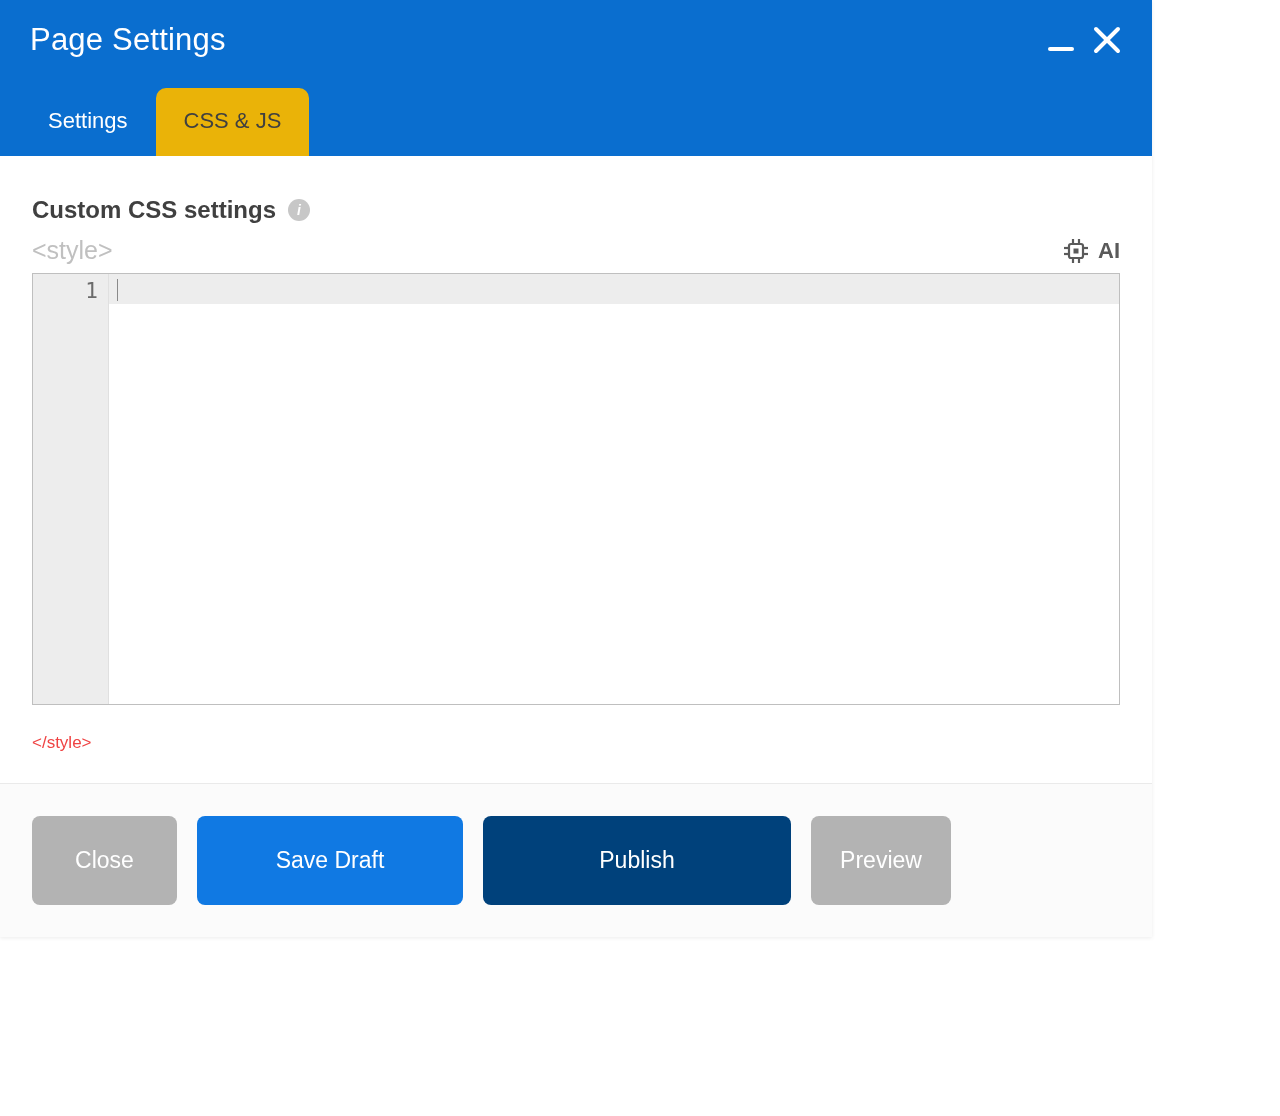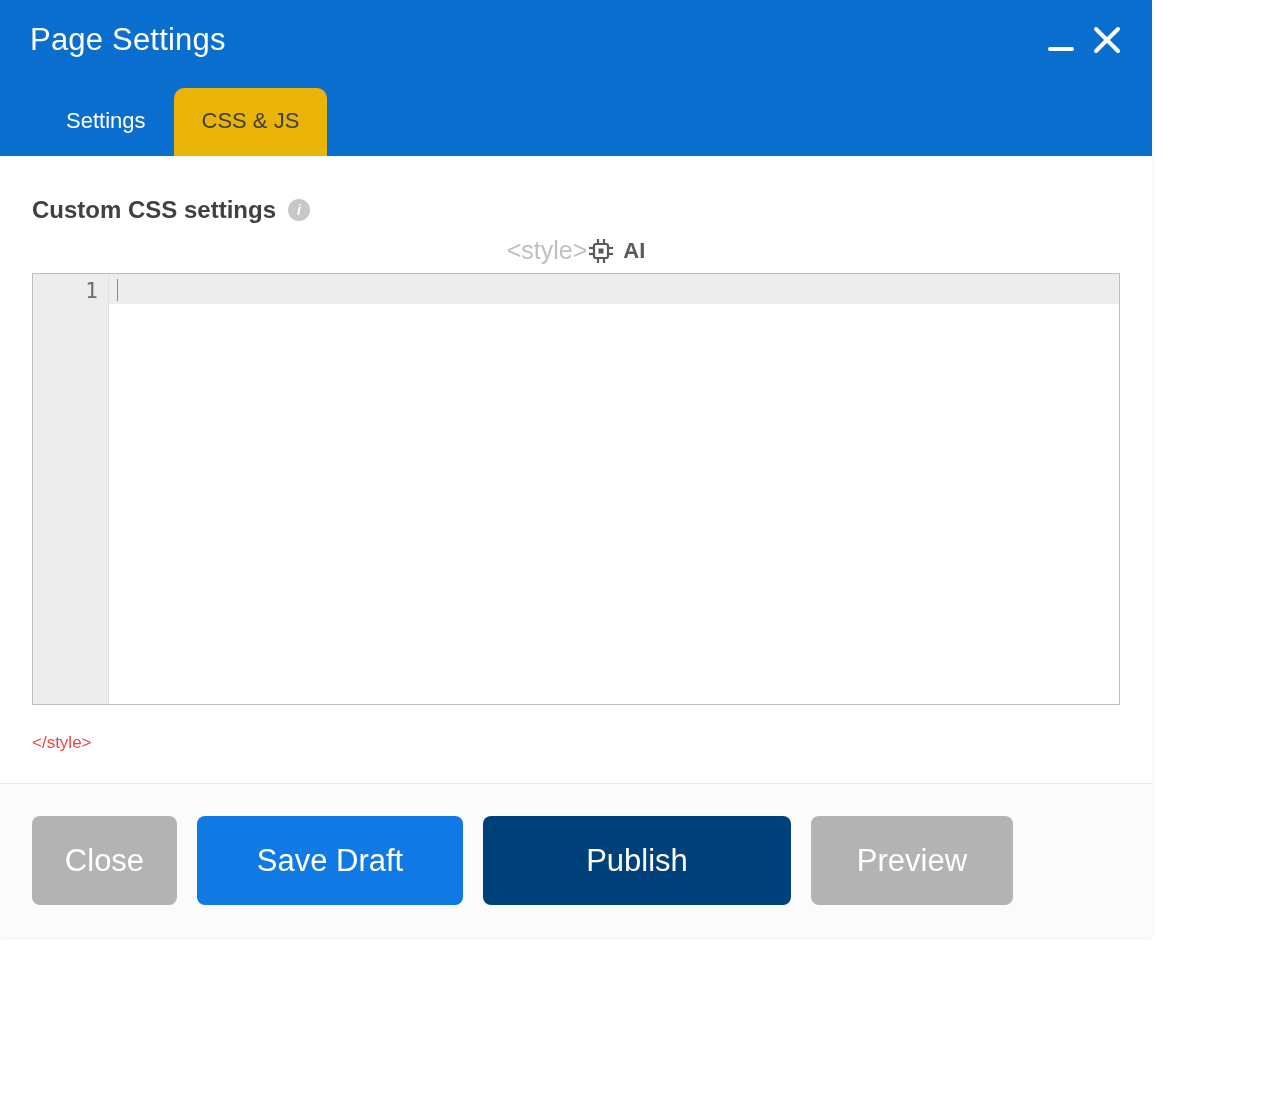--- a/index.html
+++ b/index.html
@@ -43,21 +43,21 @@
       cursor: pointer;
       display: flex;
       align-items: center;
       justify-content: center;
     }
     .minimize-btn svg, .close-btn svg {
       display: block;
     }
     .tabs {
       display: flex;
-      padding-left: 38px;
+      padding-left: 20px;
       margin-top: 30px;
     }
     .tab {
       padding: 20px 28px 22px 28px;
       font-size: 22px;
       font-weight: 500;
       cursor: pointer;
       border-radius: 10px 10px 0 0;
     }
     .tab-inactive {
@@ -90,21 +90,21 @@
       display: flex;
       align-items: center;
       justify-content: center;
       font-size: 14px;
       font-weight: 700;
       font-style: italic;
       cursor: pointer;
     }
     .editor-wrapper-top {
       display: flex;
-      justify-content: center;
+      justify-content: space-between;
       align-items: center;
       margin-bottom: 8px;
     }
     .tag-text {
       font-size: 25px;
       font-weight: 400;
       color: #c0c0c0;
       font-family: inherit;
     }
     .ai-button {
@@ -167,21 +167,21 @@
     .footer {
       padding: 32px;
       border-top: 1px solid #eaeaea;
       background: #fbfbfb;
       display: flex;
       gap: 20px;
     }
     .btn {
       border: none;
       border-radius: 8px;
-      font-size: 31px;
+      font-size: 23px;
       font-weight: 500;
       cursor: pointer;
       height: 89px;
       display: flex;
       align-items: center;
       justify-content: center;
     }
     .btn-close {
       width: 145px;
       background: #b3b3b3;
@@ -191,21 +191,21 @@
       width: 266px;
       background: #1079e3;
       color: #fff;
     }
     .btn-publish {
       width: 308px;
       background: #00417b;
       color: #fff;
     }
     .btn-preview {
-      width: 202px;
+      width: 140px;
       background: #b3b3b3;
       color: #fff;
     }
   </style>
 </head>
 <body>
 
 <div class="dialog">
   <div class="header">
     <div class="header-top">

